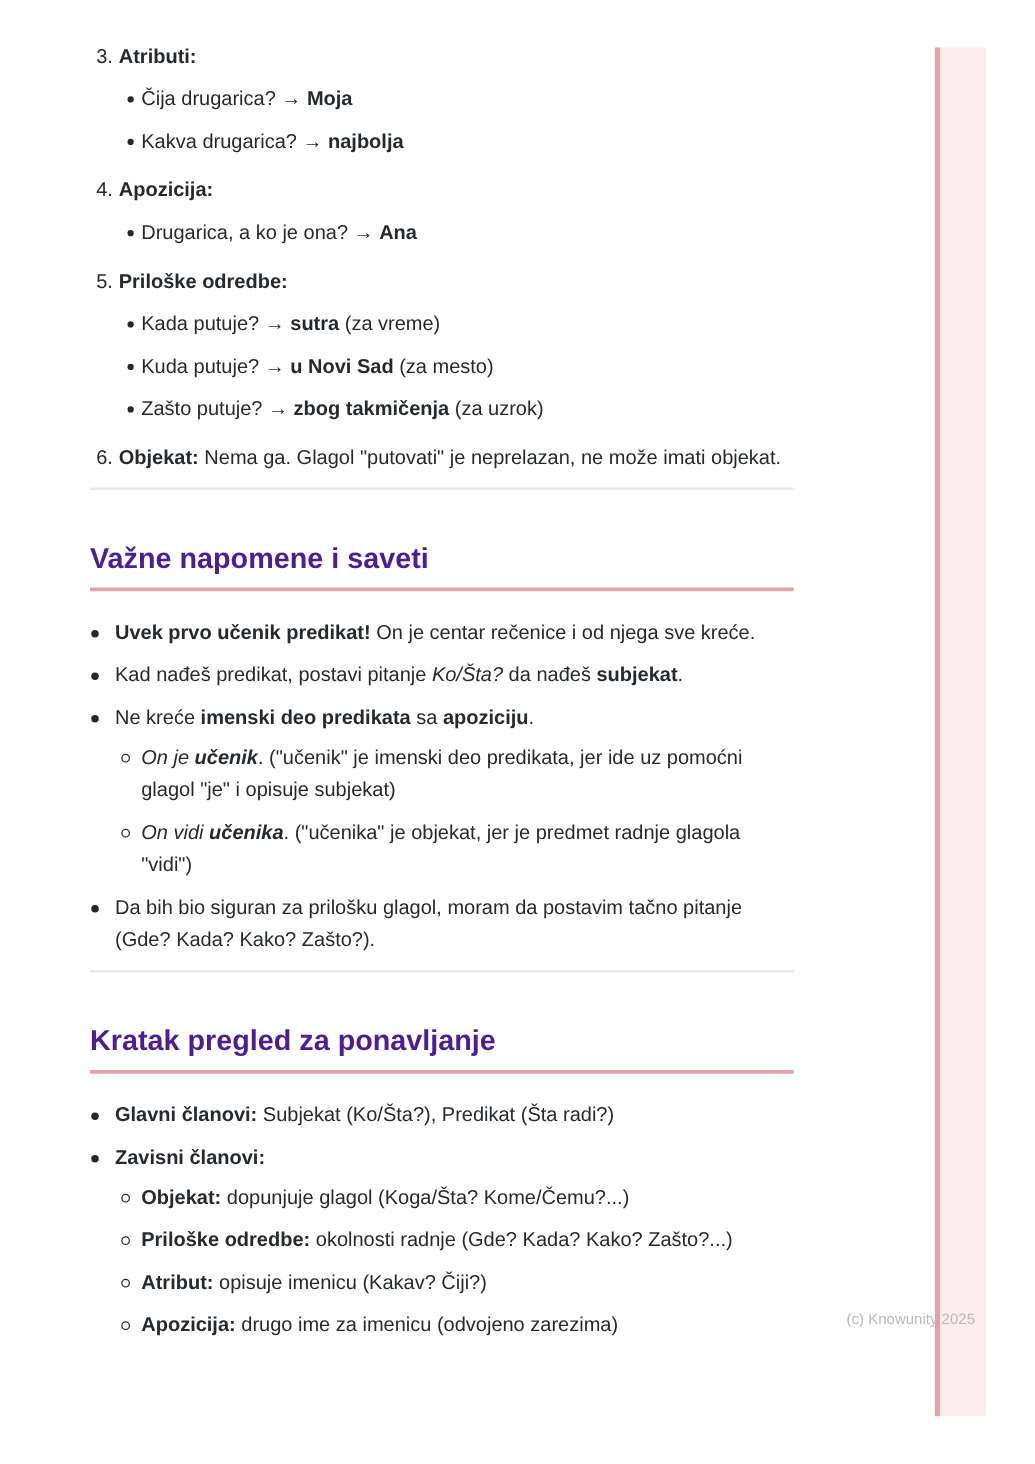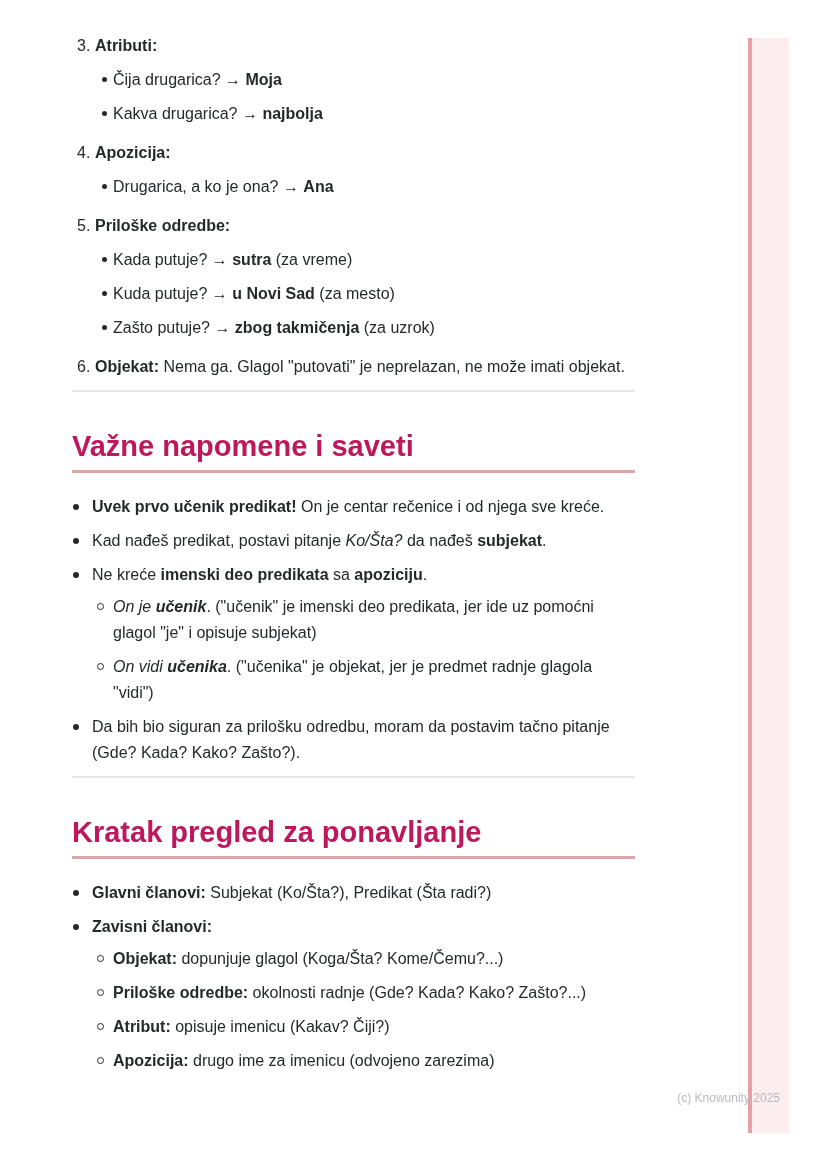--- a/index.html
+++ b/index.html
@@ -48,22 +48,22 @@
 
   
   hr.div {
     border: none; border-top: 2px solid #e8e8ea;
     margin: 10px 0 0 0; width: 100%;
   }
 
   
   h2.sec-h {
     margin: 36px 0 0 0;
-    font-size: 29px; line-height: 36px; font-weight: 700;
-    color: #be185d;
+    font-size: 23px; line-height: 36px; font-weight: 700;
+    color: #4c1d95;
     padding-bottom: 6px;
     border-bottom: 3px solid #dea4a9;
   }
 
   
   ul.blt { list-style: none; margin: 21px 0 0 0; padding: 0 0 0 20px; }
   ul.blt > li { position: relative; margin-top: 8px; }
   ul.blt > li:first-child { margin-top: 0; }
   ul.blt > li::before {
     content: ""; position: absolute; left: -19px; top: 10px;
@@ -75,21 +75,21 @@
   ul.sub > li { position: relative; margin-top: 8px; }
   ul.sub > li:first-child { margin-top: 0; }
   ul.sub > li::before {
     content: ""; position: absolute; left: -16px; top: 9px;
     width: 5px; height: 5px; border: 1.5px solid #26292c; border-radius: 50%;
     background: transparent;
   }
 
   .footer {
     position: absolute;
-    top: 1091px; right: 48px;
+    top: 1048px; right: 48px;
     font-size: 12px; line-height: 15px;
     color: #b8babe;
     z-index: 2;
   }
 </style>
 </head>
 <body>
 
 <div class="side-strip"></div>
 
@@ -141,21 +141,21 @@
 
   <ul class="blt">
     <li><b>Uvek prvo učenik predikat!</b><span> On je centar rečenice i od njega sve kreće.</span></li>
     <li><span>Kad nađeš predikat, postavi pitanje </span><i>Ko/Šta?</i><span> da nađeš </span><b>subjekat</b><span>.</span></li>
     <li><span>Ne kreće </span><b>imenski deo predikata</b><span> sa </span><b>apoziciju</b><span>.</span>
       <ul class="sub">
         <li><i>On je </i><b><i>učenik</i></b><span>. ("učenik" je imenski deo predikata, jer ide uz pomoćni glagol "je" i opisuje subjekat)</span></li>
         <li><i>On vidi </i><b><i>učenika</i></b><span>. ("učenika" je objekat, jer je predmet radnje glagola "vidi")</span></li>
       </ul>
     </li>
-    <li><span>Da bih bio siguran za prilošku odredbu, moram da postavim tačno pitanje (Gde? Kada? Kako? Zašto?).</span></li>
+    <li><span>Da bih bio siguran za prilošku glagol, moram da postavim tačno pitanje (Gde? Kada? Kako? Zašto?).</span></li>
   </ul>
 
   <hr class="div">
 
   <h2 class="sec-h">Kratak pregled za ponavljanje</h2>
 
   <ul class="blt">
     <li><b>Glavni članovi:</b><span> Subjekat (Ko/Šta?), Predikat (Šta radi?)</span></li>
     <li><b>Zavisni članovi:</b>
       <ul class="sub">

